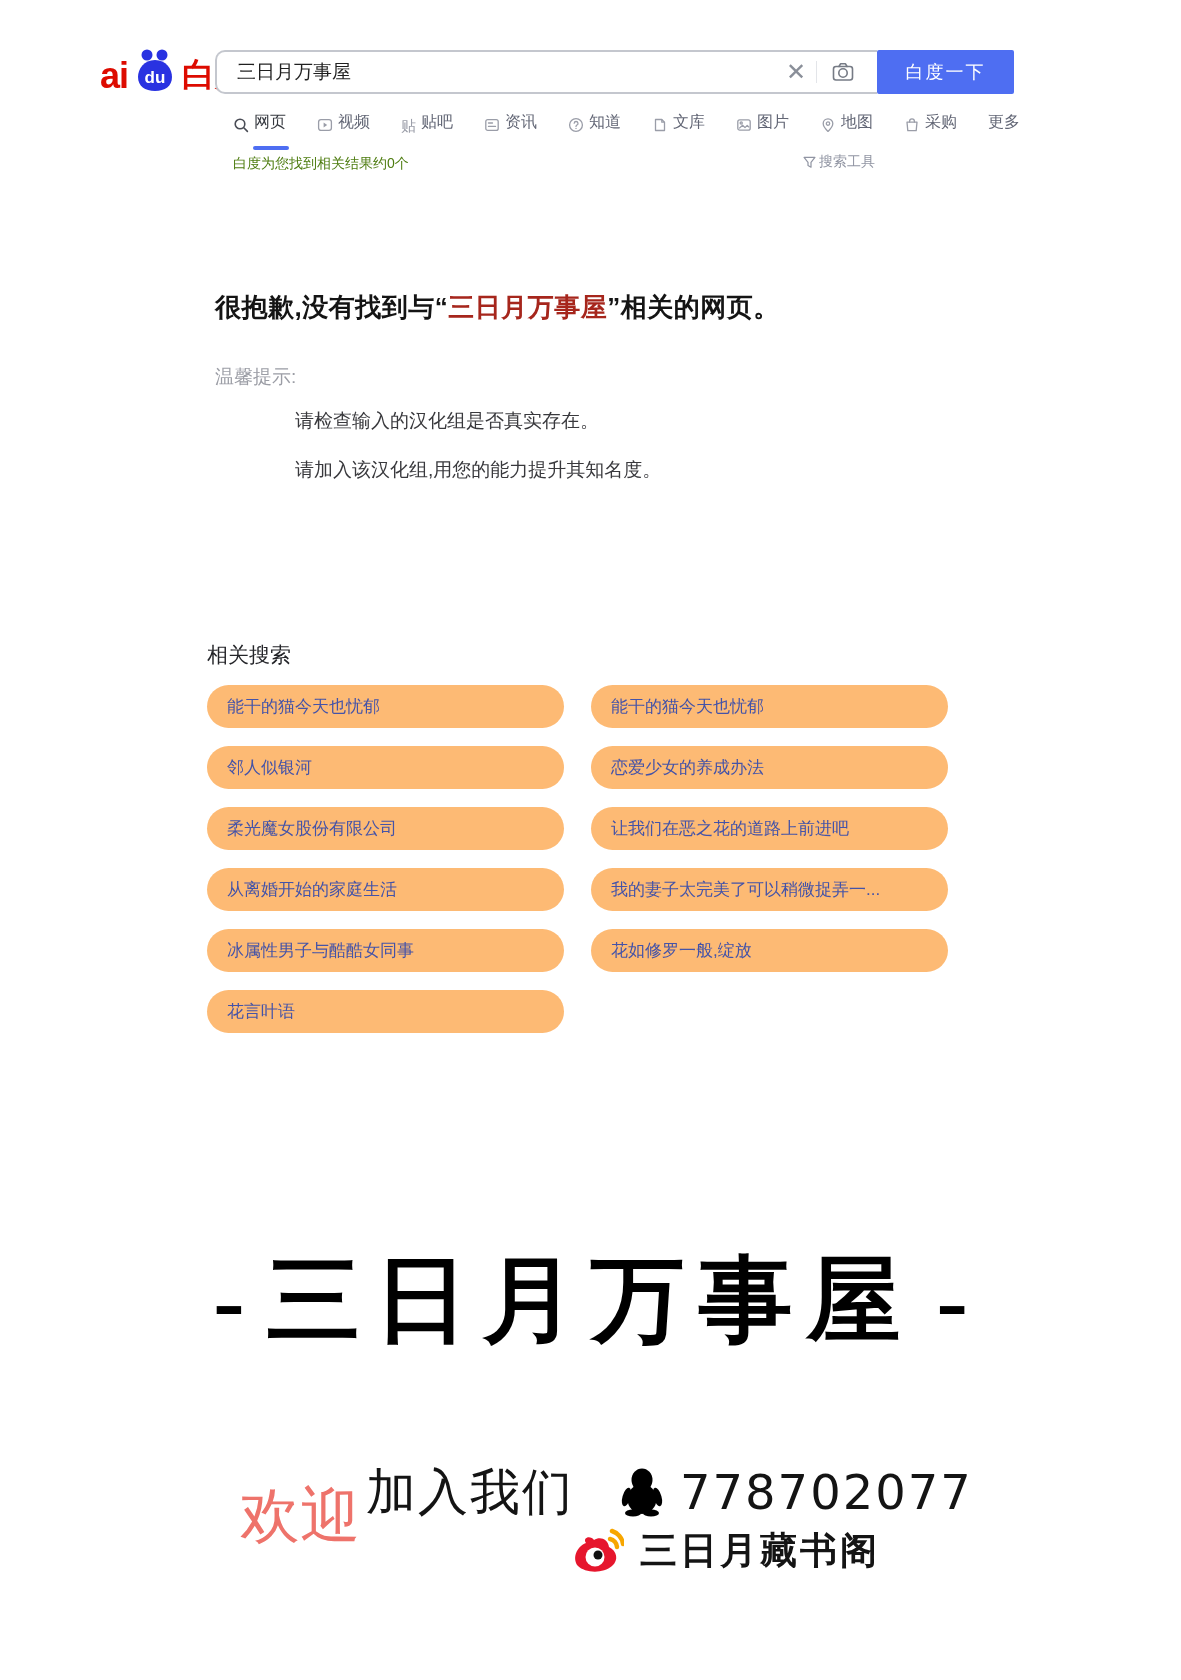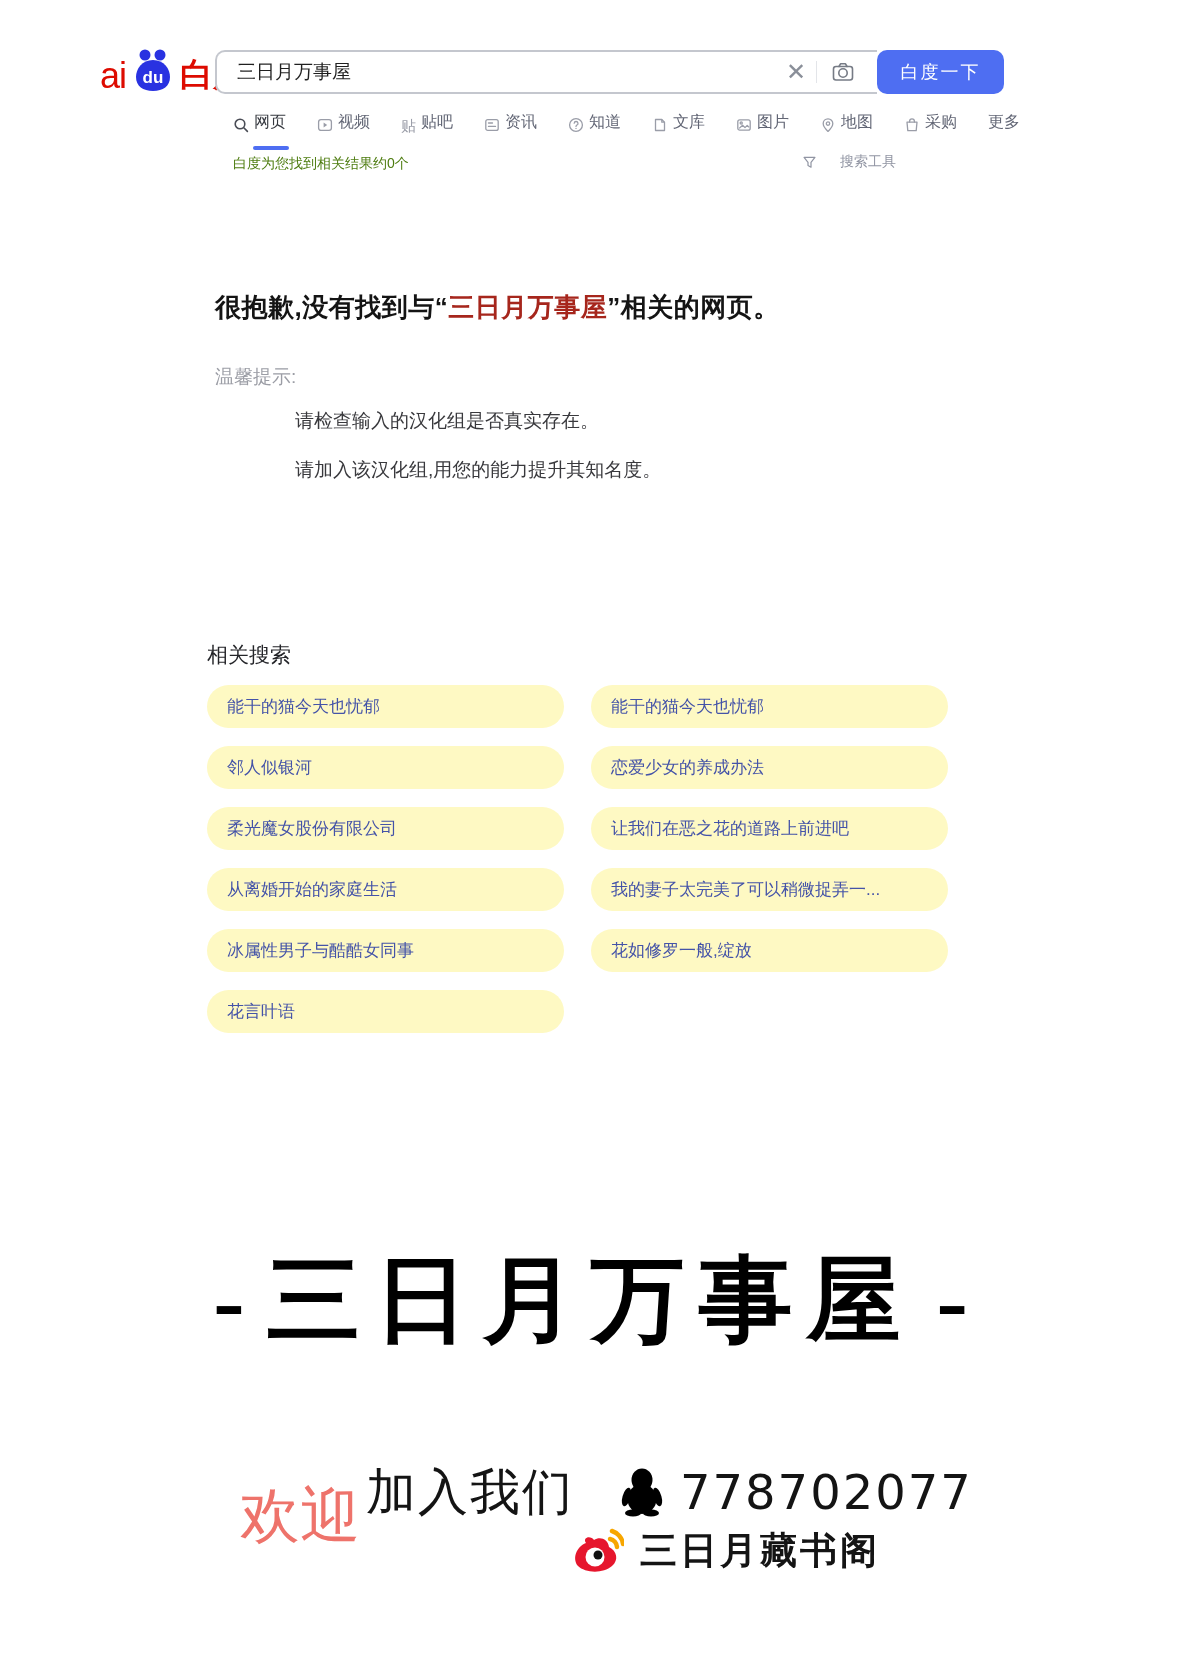--- a/index.html
+++ b/index.html
@@ -3,62 +3,62 @@
 <meta charset="utf-8">
 <style>
   html,body{margin:0;padding:0;}
   body{
     width:1181px;height:1680px;position:relative;background:#ffffff;
     font-family:"Liberation Sans","DejaVu Sans",sans-serif;
     -webkit-font-smoothing:antialiased;overflow:hidden;
   }
   
   .logo{position:absolute;left:100px;top:46px;display:flex;align-items:flex-end;cursor:pointer;}
-  .logo .ai{color:#dd0b00;font-weight:normal;font-size:36px;line-height:1;letter-spacing:-1px;}
+  .logo .ai{color:#dd0b00;font-weight:bold;font-size:36px;line-height:1;letter-spacing:-1px;}
   .logo .paw{width:50px;height:50px;margin:0 2px -2px 2px;}
   .logo .bd{color:#dd0b00;font-weight:bold;font-size:33px;line-height:1.15;}
   .searchbox{
     position:absolute;left:215px;top:50px;width:662px;height:44px;box-sizing:border-box;
     border:2px solid #c4c7ce;border-radius:10px 0 0 10px;border-right:none;
     display:flex;align-items:center;padding:0 14px 0 18px;background:#fff;
   }
   .searchbox .query{flex:1;border:none;outline:none;font-size:19px;color:#1f1f1f;font-family:inherit;background:transparent;}
   .searchbox .clear{font-size:24px;color:#8a8f99;line-height:1;cursor:pointer;padding:0 10px;}
   .searchbox .vdiv{width:1px;height:22px;background:#e3e5e9;}
   .searchbox .cam{padding:0 8px 0 14px;cursor:pointer;display:flex;align-items:center;}
   .search-btn{
-    position:absolute;left:877px;top:50px;width:127px;height:44px;background:#4e6ef2;color:#fff;
-    border:none;border-radius:10px;font-size:18px;letter-spacing:2px;cursor:pointer;
+    position:absolute;left:877px;top:50px;width:137px;height:44px;background:#4e6ef2;color:#fff;
+    border:none;border-radius:2px;font-size:18px;letter-spacing:2px;cursor:pointer;
     font-family:inherit;display:flex;align-items:center;justify-content:center;
   }
   
   .tabs{position:absolute;left:233px;top:108px;display:flex;gap:31px;align-items:center;height:28px;}
   .tab{display:flex;align-items:flex-end;gap:5px;font-size:16px;color:#626675;cursor:pointer;white-space:nowrap;}
   .tab.active{color:#35383f;}
   .tab .ticon{display:flex;align-items:center;color:#9a9da8;}
   .tab.active .ticon{color:#494c55;}
   .tab .tieba-glyph{font-size:15px;color:#9a9da8;line-height:1;}
   .tab-underline{position:absolute;left:253px;top:146px;width:36px;height:4px;background:#4e6ef2;border-radius:2px;}
   
   .meta-left{position:absolute;left:233px;top:155px;font-size:14px;color:#4d7c0f;}
-  .meta-right{position:absolute;left:802px;top:153px;display:flex;align-items:center;gap:23px;font-size:14px;color:#9195a3;cursor:pointer;}
+  .meta-right{position:absolute;left:802px;top:153px;display:flex;align-items:center;gap:2px;font-size:14px;color:#9195a3;cursor:pointer;}
   
   .nf{position:absolute;left:215px;top:290px;font-size:26px;font-weight:bold;color:#141414;letter-spacing:0.5px;}
   .nf .red{color:#a6261c;}
   .tips-title{position:absolute;left:215px;top:364px;font-size:19px;color:#9b9da5;}
   .tips{position:absolute;left:295px;top:406px;font-size:19px;color:#39393d;}
   .tips .tip{height:49px;line-height:30px;}
   
   .rel-title{position:absolute;left:207px;top:641px;font-size:21px;color:#242529;font-weight:500;}
   .chips{
     position:absolute;left:207px;top:685px;width:741px;
     display:grid;grid-template-columns:357px 357px;column-gap:27px;row-gap:18px;
   }
   .chip{
-    height:43px;box-sizing:border-box;border-radius:22px;background:#fef9c3;
+    height:43px;box-sizing:border-box;border-radius:22px;background:#fdba74;
     display:flex;align-items:center;padding:0 20px;font-size:17px;color:#4453a8;
     cursor:pointer;white-space:nowrap;overflow:hidden;
   }
   
   .big-title{
     position:absolute;left:0;top:1246px;width:100%;text-align:center;
     font-family:"Liberation Serif","DejaVu Serif",serif;font-weight:bold;color:#000;
     font-size:94px;line-height:1.15;white-space:nowrap;
   }
   .big-title .mid{letter-spacing:14px;margin:0 22px;}

